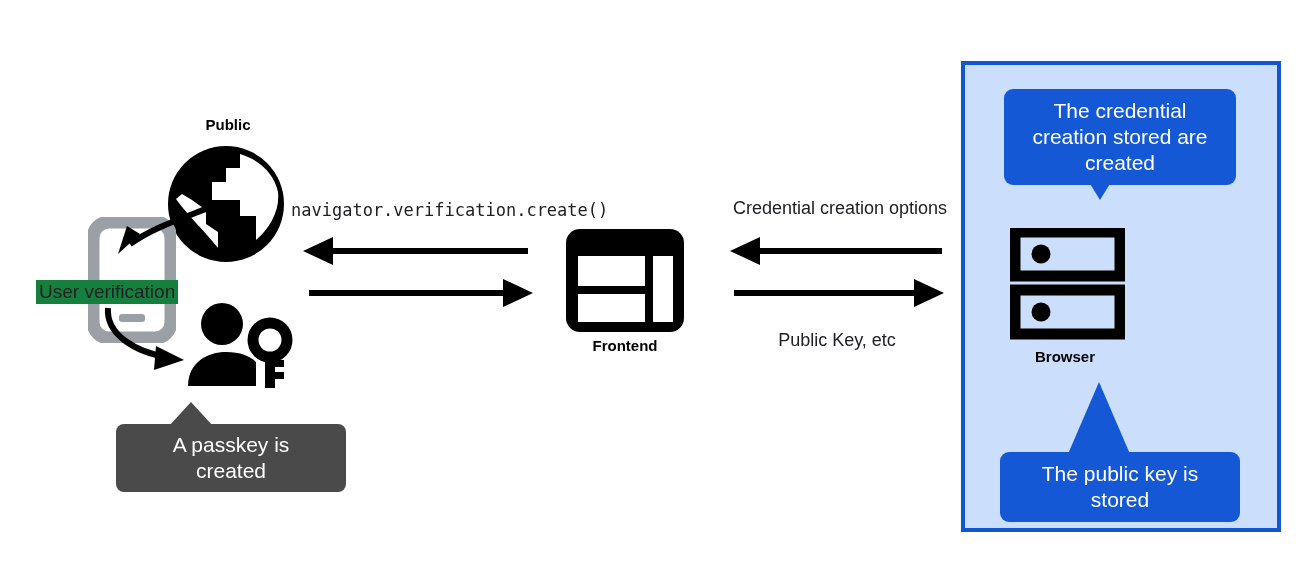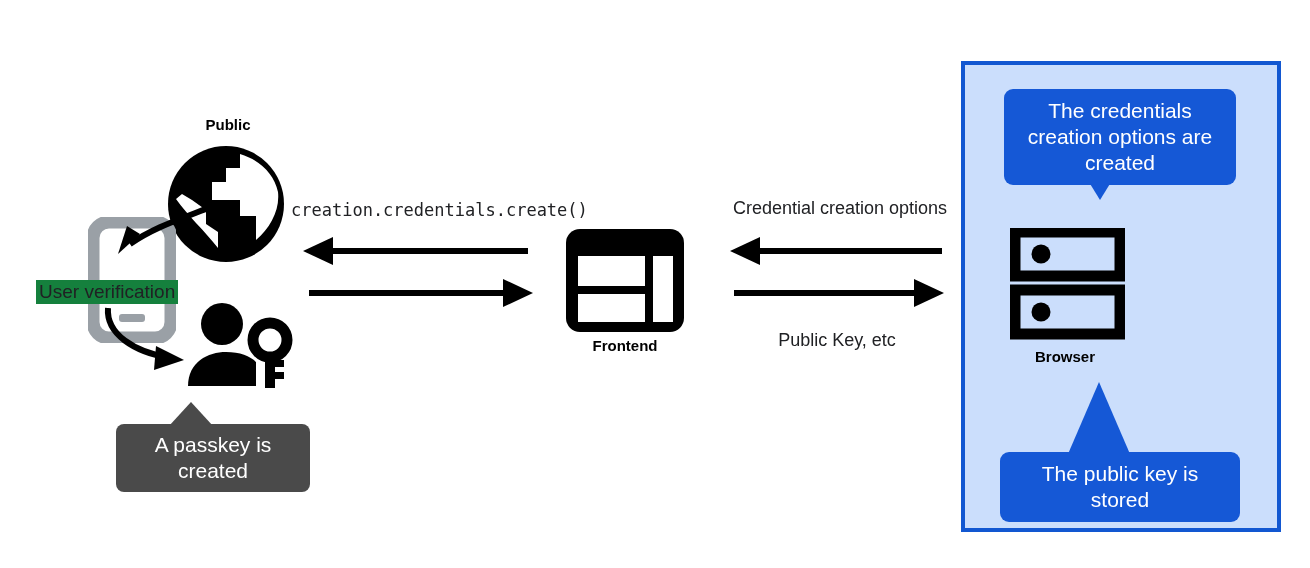--- a/index.html
+++ b/index.html
@@ -69,21 +69,21 @@
     width: 0; height: 0;
     border-left: 31px solid transparent;
     border-right: 31px solid transparent;
     border-bottom: 72px solid #1558d6;
   }
 
   
   #passkey-tooltip {
     left: 116px;
     top: 424px;
-    width: 194px;
+    width: 230px;
     background: #4a4a4a;
     color: #ffffff;
     border-radius: 8px;
     font-size: 21px;
     line-height: 26px;
     text-align: center;
     padding: 8px 20px;
     box-sizing: border-box;
   }
   #passkey-tooltip-tail {
@@ -148,21 +148,21 @@
   #curve-phone-user { left: 78px; top: 300px; width: 130px; height: 80px; }
 </style>
 </head>
 <body>
 
 <div class="stage">
 
   <div class="abs" id="backend-panel"></div>
 
   <div class="abs" id="callout-top-tail"></div>
-  <div class="abs callout" id="callout-top">The credentials creation options are created</div>
+  <div class="abs callout" id="callout-top">The credential creation stored are created</div>
 
   <div class="abs" id="callout-bottom-tail"></div>
   <div class="abs callout" id="callout-bottom">The public key is stored</div>
 
   <div class="abs" id="icon-backend">
     <svg viewBox="0 0 115 112" width="115" height="112" aria-hidden="true">
       <rect x="5" y="4" width="105" height="44" fill="none" stroke="#000000" stroke-width="11"></rect>
       <circle cx="31" cy="26" r="9.5" fill="#000000"></circle>
       <rect x="5" y="62" width="105" height="44" fill="none" stroke="#000000" stroke-width="11"></rect>
       <circle cx="31" cy="84" r="9.5" fill="#000000"></circle>
@@ -228,21 +228,21 @@
   <div class="abs" id="arrows-left">
     <svg viewBox="0 0 245 85" width="245" height="85" aria-hidden="true">
 
       <line x1="30" y1="21" x2="233" y2="21" stroke="#000000" stroke-width="6"></line>
       <path d="M8 21 L 38 7 L 38 35 Z" fill="#000000"></path>
 
       <line x1="14" y1="63" x2="215" y2="63" stroke="#000000" stroke-width="6"></line>
       <path d="M238 63 L 208 49 L 208 77 Z" fill="#000000"></path>
     </svg>
   </div>
-  <div class="abs mono-label" id="label-navigator-create">creation.credentials.create()</div>
+  <div class="abs mono-label" id="label-navigator-create">navigator.verification.create()</div>
 
   <div class="abs" id="arrows-right">
     <svg viewBox="0 0 230 85" width="230" height="85" aria-hidden="true">
       <line x1="30" y1="21" x2="220" y2="21" stroke="#000000" stroke-width="6"></line>
       <path d="M8 21 L 38 7 L 38 35 Z" fill="#000000"></path>
       <line x1="12" y1="63" x2="198" y2="63" stroke="#000000" stroke-width="6"></line>
       <path d="M222 63 L 192 49 L 192 77 Z" fill="#000000"></path>
     </svg>
   </div>
   <div class="abs flow-label" id="label-credential-creation-options">Credential creation options</div>

